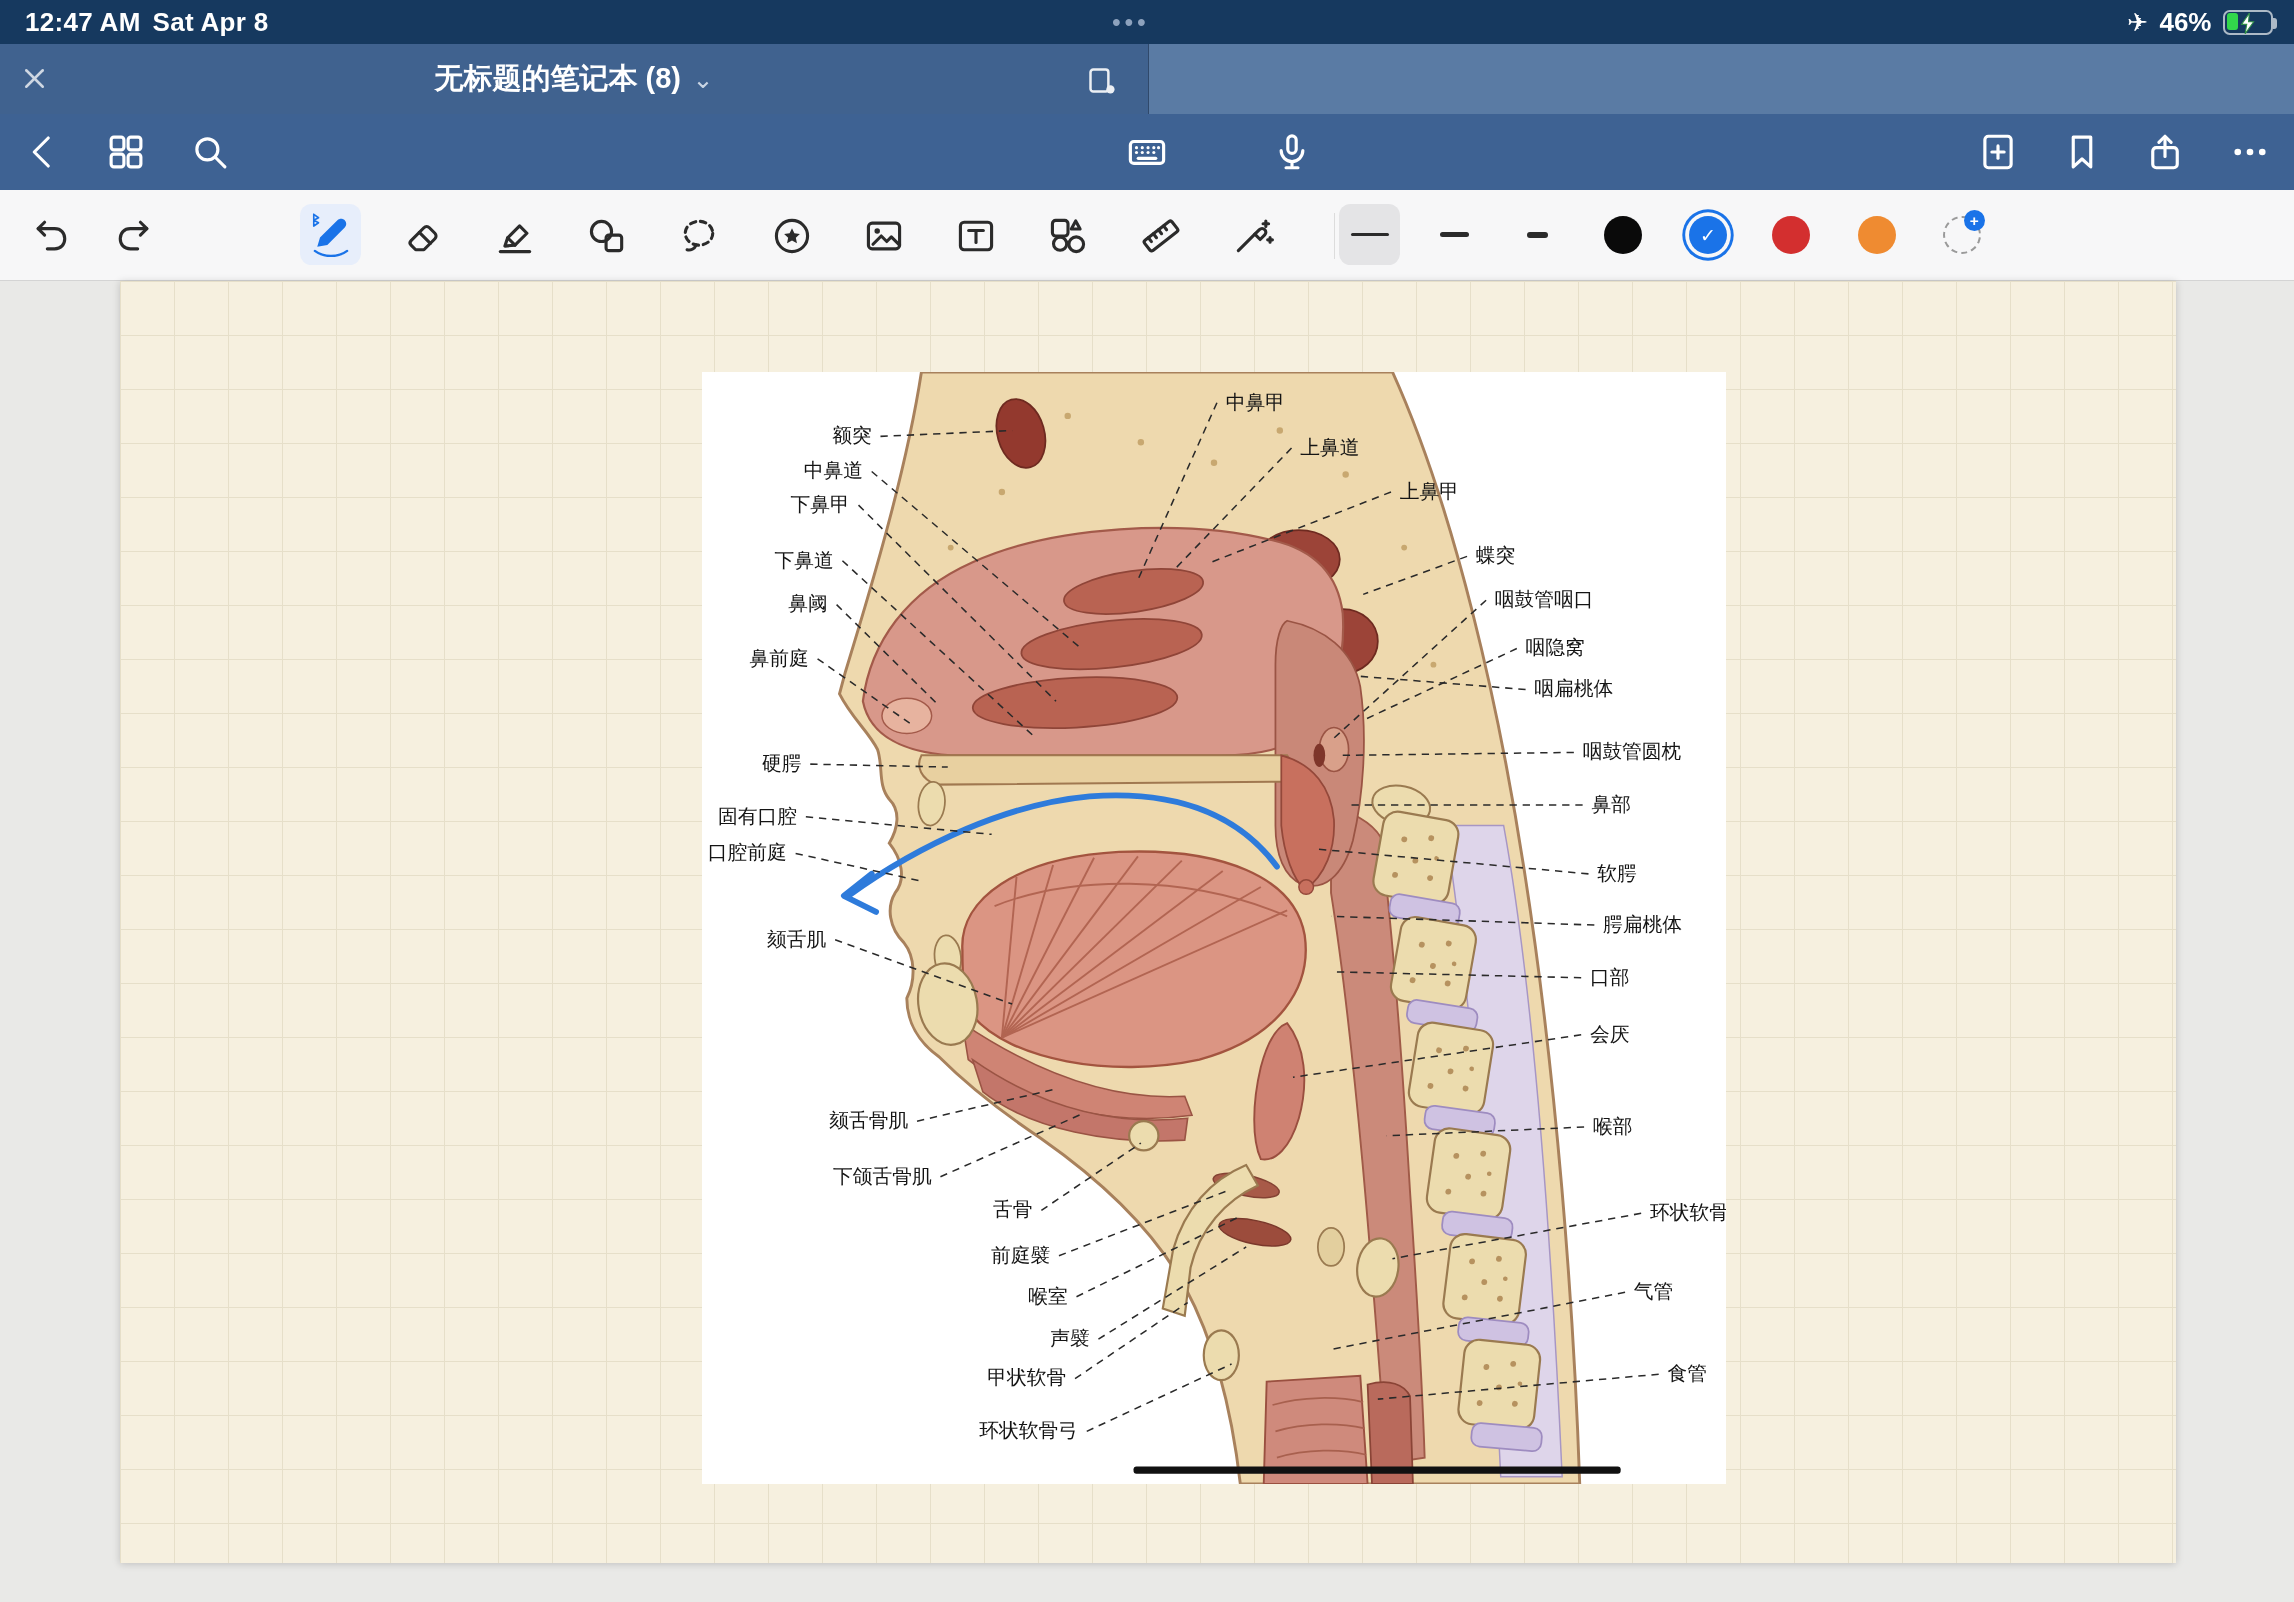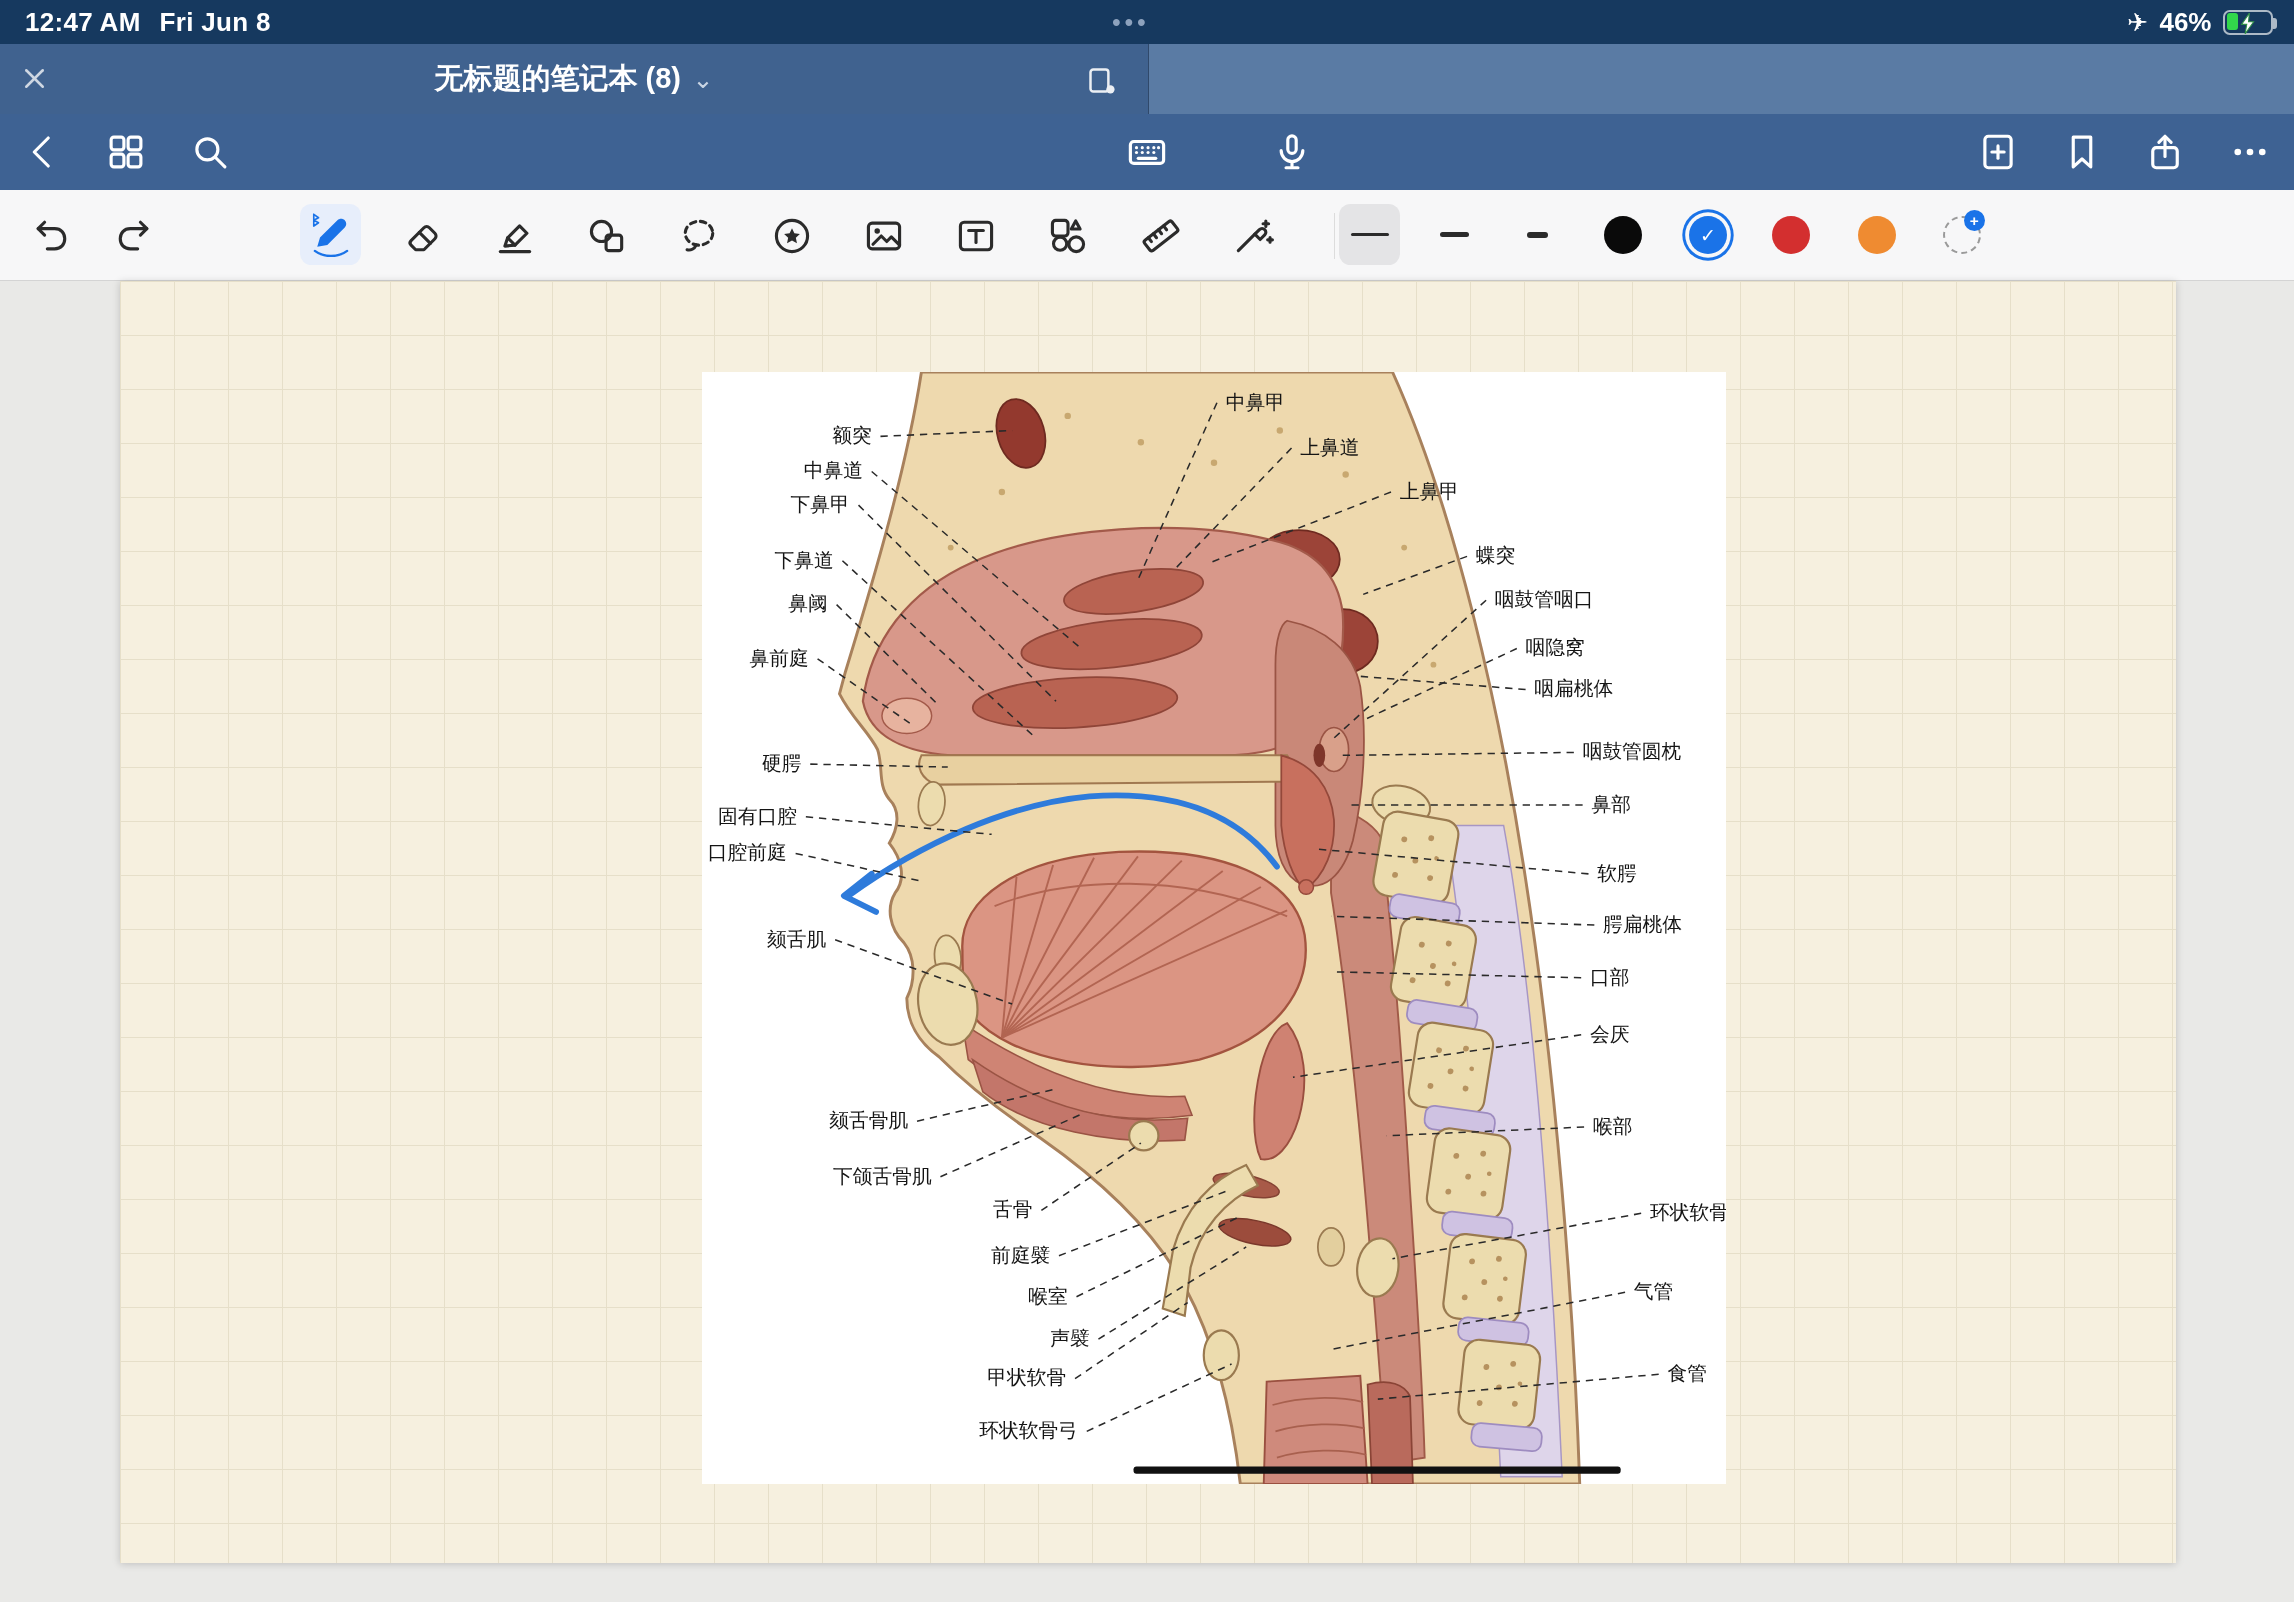--- a/index.html
+++ b/index.html
@@ -2,21 +2,21 @@
 <html><head>
 <meta charset="utf-8">
 <style>
   * { margin:0; padding:0; box-sizing:border-box; }
   html,body { width:2294px; height:1602px; overflow:hidden;
     font-family:"Liberation Sans","DejaVu Sans",sans-serif; background:#e9e9e7; }
 
   
   #status-bar { position:absolute; left:0; top:0; width:2294px; height:44px;
     background:#16395f; color:#fff; display:flex; align-items:center; }
-  #status-left { position:absolute; left:25px; top:0; height:44px; display:flex; align-items:center; gap:19px;
+  #status-left { position:absolute; left:25px; top:0; height:44px; display:flex; align-items:center; gap:12px;
     font-size:26px; font-weight:700; letter-spacing:0.3px; }
   #status-dots { position:absolute; left:1112px; top:0; height:44px; display:flex; align-items:center;
     color:#8da2bd; font-size:25px; letter-spacing:3.8px; }
   #status-right { position:absolute; right:21px; top:0; height:44px; display:flex; align-items:center; gap:11.5px;
     font-size:26px; font-weight:700; }
   #airplane { font-size:25px; font-weight:400; }
   #battery { position:relative; width:50px; height:25px; border:2.4px solid rgba(255,255,255,.65);
     border-radius:6.7px; }
   #battery .fill { position:absolute; left:1.9px; top:1.9px; width:11.5px; height:16.3px; background:#32d74b; border-radius:2.9px; }
   #battery .cap { position:absolute; right:-5.8px; top:6.7px; width:3.8px; height:10.6px;
@@ -76,21 +76,21 @@
   #anatomy-svg { width:100%; height:100%; display:block; }
   .leader { stroke:#2a2a2a; stroke-width:1.05; stroke-dasharray:5 4; fill:none; }
   .alabel { font-family:"DejaVu Sans","Liberation Sans",sans-serif; font-size:13.5px; fill:#141414; }
 </style>
 </head>
 <body>
 
 <div id="status-bar">
   <div id="status-left">
     <span>12:47 AM</span>
-    <span>Fri Jun 8</span>
+    <span>Sat Apr 8</span>
   </div>
   <div id="status-dots">•••</div>
   <div id="status-right">
     <span id="airplane">✈</span>
     <span>46%</span>
     <span id="battery">
       <span class="fill"></span>
         <span class="cap"></span>
       <svg class="bolt" width="17.3" height="21" viewBox="0 0 10 12" style="position:absolute;left:14.4px;top:1px;">
         <path d="M6 0 L1.5 6.5 H4.5 L3.5 12 L8.5 5 H5.5 Z" fill="#fff" stroke="#2f8f45" stroke-width="0.6"></path>

